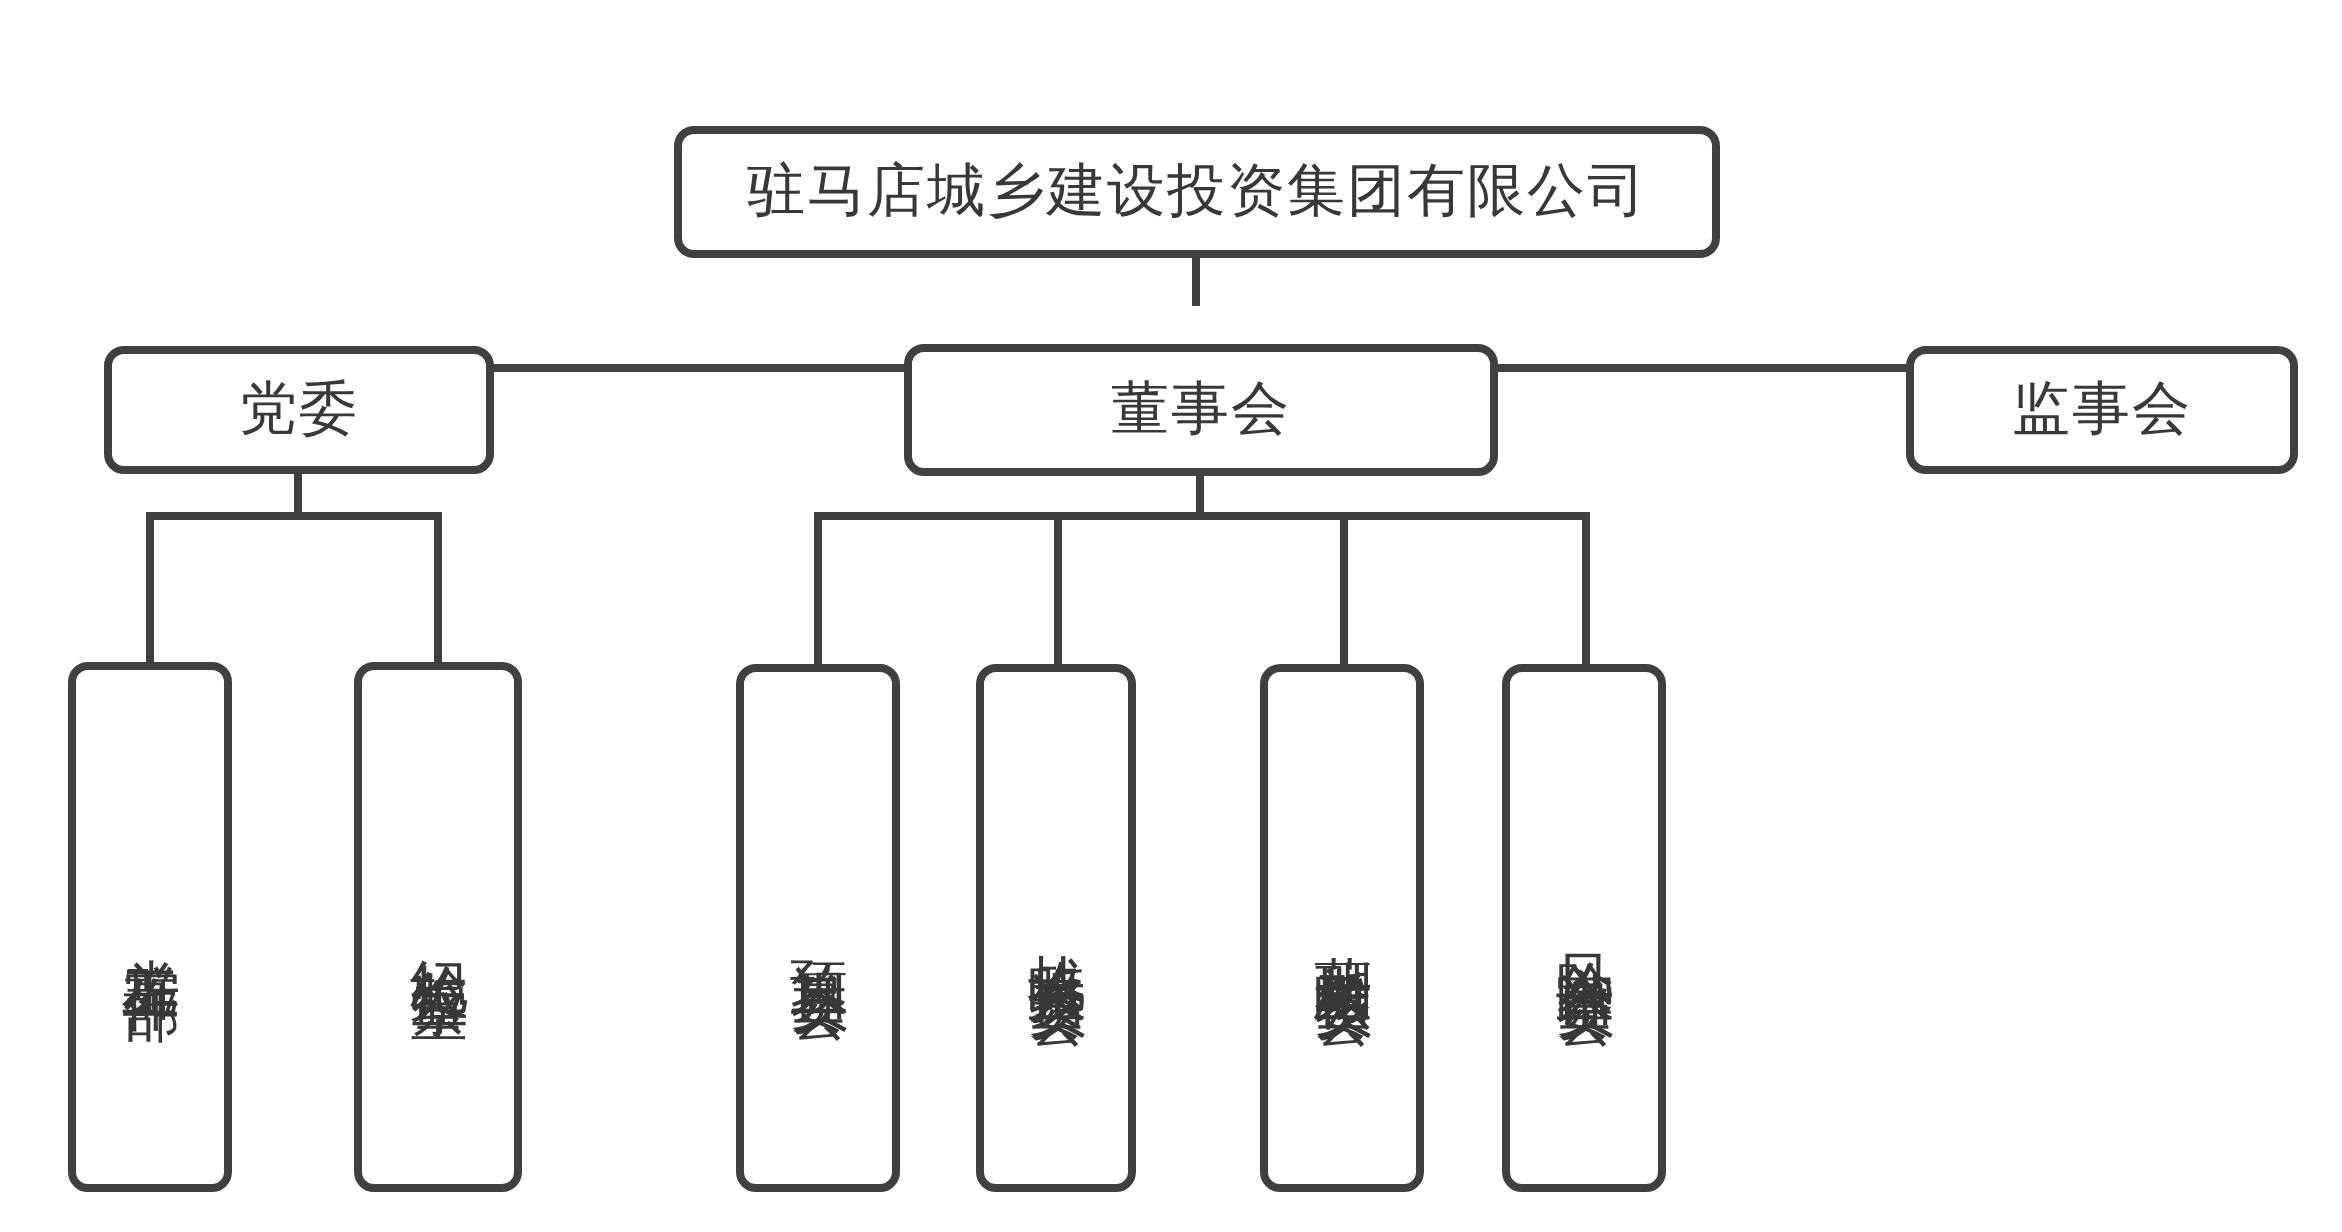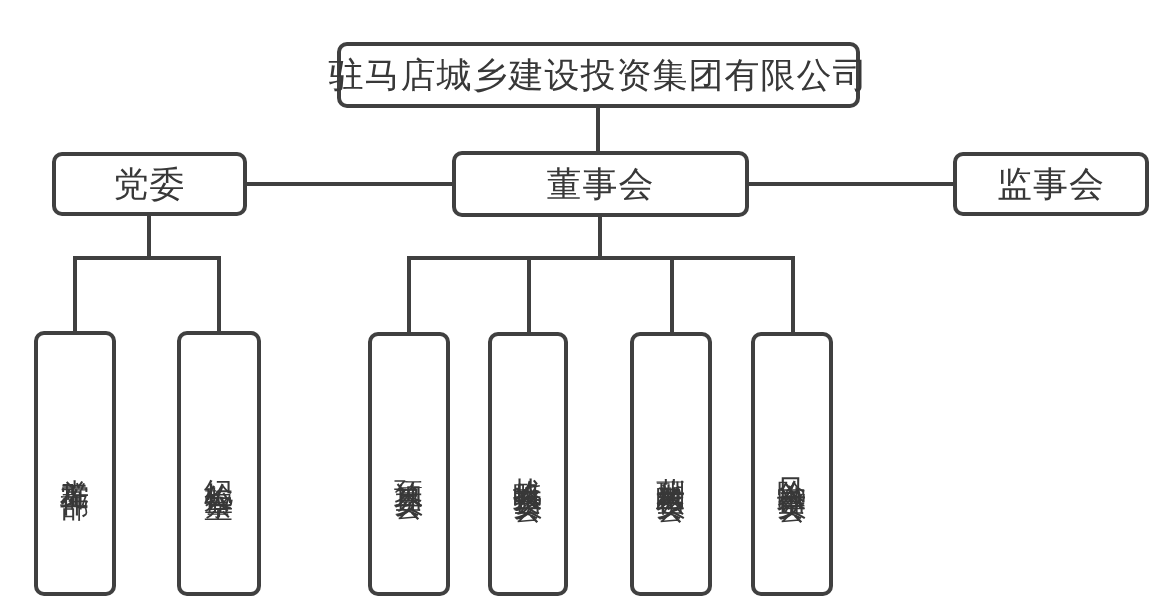--- a/index.html
+++ b/index.html
@@ -27,22 +27,23 @@
     background: #ffffff;
     display: flex;
     align-items: center;
     justify-content: center;
     color: #383838;
   }
   .node .node-label {
     white-space: nowrap;
   }
   .h-node {
-    font-size: 35px;
+    font-size: 29px;
     letter-spacing: 1px;
+    margin-top: 21px;
   }
   .v-node {
     font-size: 29px;
   }
   .v-node .node-label {
     writing-mode: vertical-rl;
     text-orientation: upright;
     letter-spacing: 3px;
     white-space: normal;
   }

